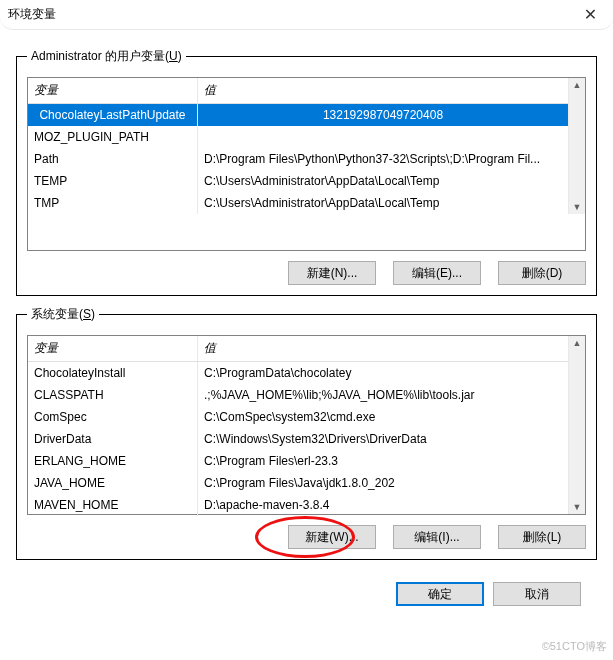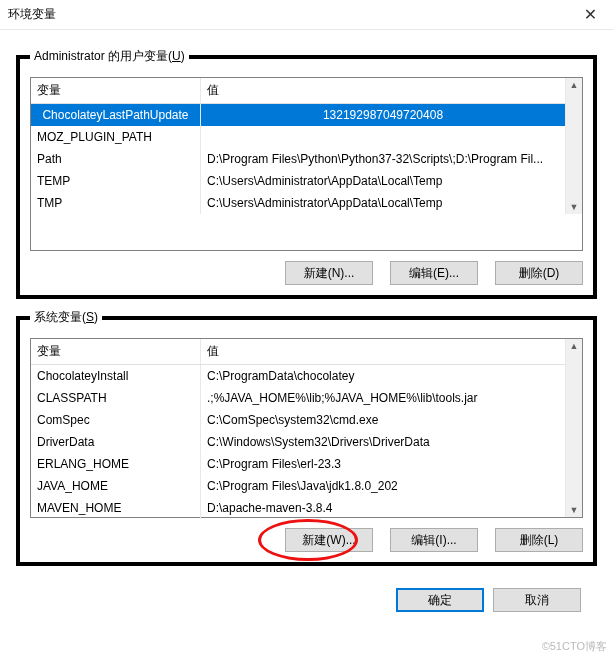--- a/index.html
+++ b/index.html
@@ -1,26 +1,26 @@
 <!DOCTYPE html>
 <html><head>
 <meta charset="utf-8">
 <style>
 * { box-sizing: border-box; margin: 0; padding: 0; }
 body { font-family: "Microsoft YaHei", "Segoe UI", Tahoma, sans-serif; font-size: 12px; background: #fff; width: 613px; height: 660px; overflow: hidden; position: relative; }
-.titlebar { display: flex; justify-content: space-between; align-items: center; height: 30px; padding: 0 0 0 8px; background: #fff; border-bottom: 1px solid #e8e8e8; }
+.titlebar { display: flex; justify-content: space-between; align-items: center; height: 30px; padding: 0 0 0 8px; background: #fff; border-bottom: 1px solid #e8e8e8; border-radius: 13px; }
 .titlebar .title { font-size: 12px; }
 .close-btn { width: 45px; height: 30px; display: flex; align-items: center; justify-content: center; font-size: 16px; font-family: Arial; color: #333; cursor: pointer; }
 .content { padding: 18px 16px 12px 16px; }
-fieldset { border: 4px solid #000000; padding: 8px 10px 10px 10px; margin-bottom: 10px; }
+fieldset { border: 1px solid #000000; padding: 8px 10px 10px 10px; margin-bottom: 10px; }
 legend { padding: 0 4px; font-size: 12px; }
 legend .ul { text-decoration: underline; }
 .tablewrap { border: 1px solid #828282; height: 174px; display: flex; flex-direction: column; background: #fff; margin-top: 4px; }
 .tablewrap2 { border: 1px solid #828282; height: 180px; display: flex; flex-direction: column; background: #fff; margin-top: 4px; }
-.head { display: flex; background: #fff; border-bottom: 1px solid #e0e0e0; }
+.head { display: flex; background: #fff; border-bottom: 1px solid #e0e0e0; font-style: italic; }
 .head .c1, .head .c2 { padding: 4px 6px; font-size: 12px; }
 .c1 { width: 170px; border-right: 1px solid #e8e8e8; }
 .c2 { flex: 1; }
 .rows { flex: 1; overflow: hidden; }
 .row { display: flex; font-size: 12px; }
 .row .c1, .row .c2 { padding: 4px 6px; white-space: nowrap; overflow: hidden; text-overflow: ellipsis; }
 .row.sel { background: #0078d7; color: #fff; text-align: center; }
 .scroll { width: 17px; background: #f0f0f0; border-left: 1px solid #e8e8e8; display: flex; flex-direction: column; justify-content: space-between; align-items: center; }
 .scroll .arr { font-size: 9px; color: #606060; padding: 2px 0; cursor: pointer; }
 .btnrow { display: flex; justify-content: flex-end; gap: 17px; margin-top: 10px; position: relative; }

